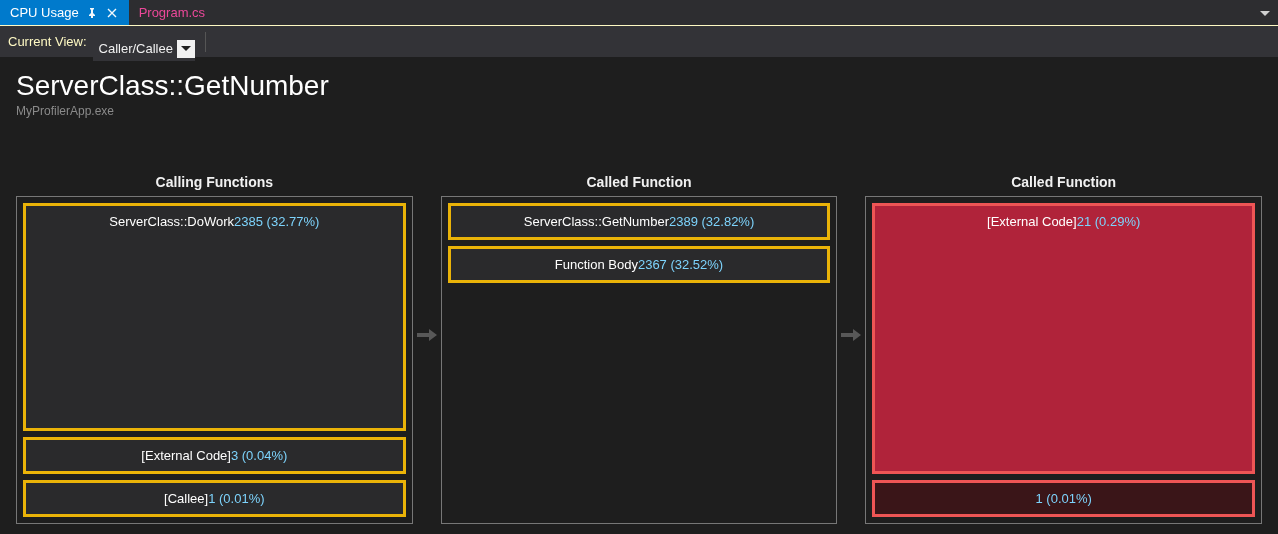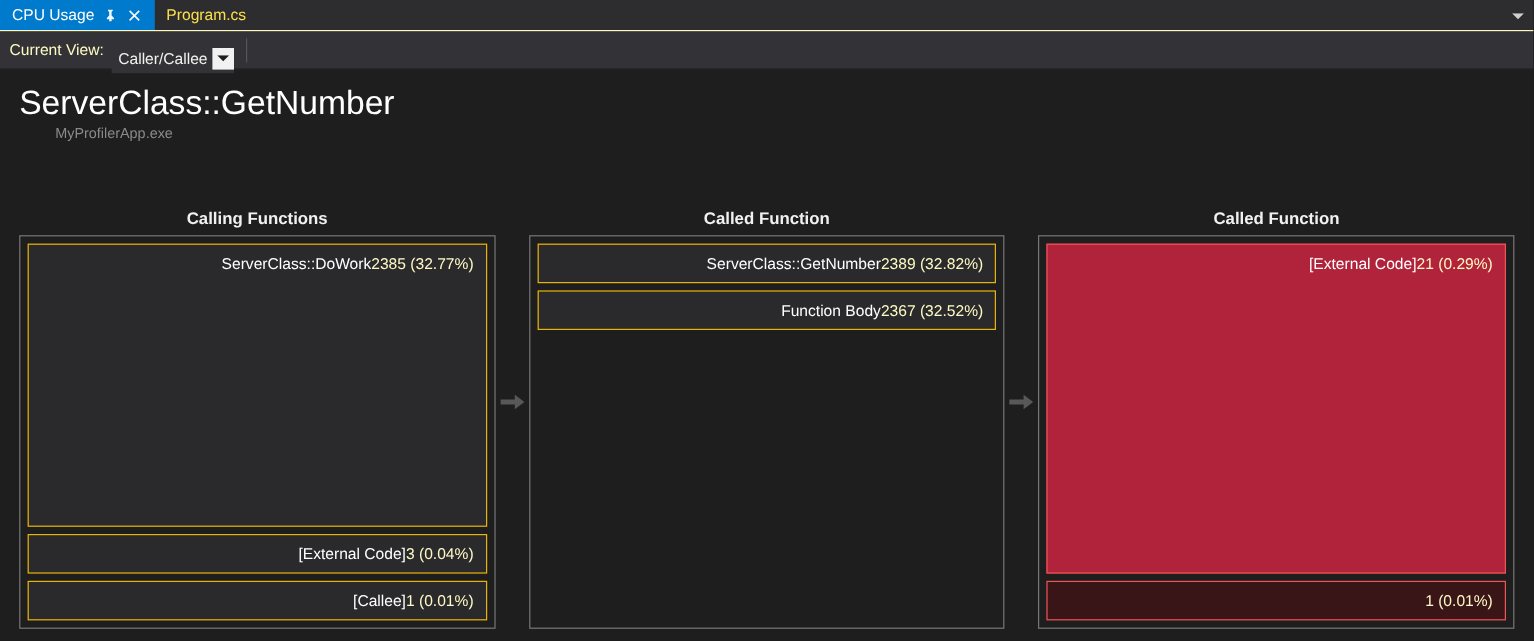--- a/index.html
+++ b/index.html
@@ -20,21 +20,21 @@
     background: #2d2d30;
     height: 26px;
     border-bottom: 1px solid #fef9c3;
     position: relative;
   }
   .tab {
     display: flex;
     align-items: center;
     height: 100%;
     padding: 0 10px;
-    color: #fde047;
+    color: #ec4899;
     cursor: pointer;
     gap: 6px;
   }
   .tab.active {
     background: #007acc;
     color: #fff;
   }
   .tab .pin, .tab .close {
     width: 14px; height: 14px;
     display: inline-flex; align-items: center; justify-content: center;
@@ -86,21 +86,20 @@
   }
   .title-area h1 {
     font-weight: 300;
     font-size: 28px;
     color: #fff;
   }
   .subtitle {
     color: #8a8a8a;
     font-size: 12px;
     margin-top: 2px;
-    margin-left: 30px;
   }
 
   
   .columns {
     display: flex;
     padding: 4px 16px 12px 16px;
     gap: 0;
     align-items: stretch;
     height: calc(100% - 26px - 32px - 62px);
   }
@@ -127,31 +126,31 @@
   .arrow-cell {
     width: 28px;
     display: flex;
     align-items: center;
     justify-content: center;
     margin-top: 20px;
   }
   .arrow-cell svg { opacity: .55; }
 
   .callbox {
-    border: 1px solid #eab308;
+    border: 3px solid #eab308;
     padding: 8px 10px;
     display: flex;
-    justify-content: flex-end;
+    justify-content: center;
     align-items: flex-start;
     cursor: pointer;
     background: #2a2a2c;
   }
   .callbox.tall { flex: 1; align-items: flex-start; }
   .callbox .name { color: #fff; }
-  .callbox .metric { color: #fef9c3; white-space: nowrap; }
+  .callbox .metric { color: #7dd3fc; white-space: nowrap; }
 
   
   .panel.red .callbox { border-color: #e55; }
   .callbox.hot {
     background: #b0233a;
   }
   .callbox.warm {
     background: #3a1518;
   }
 </style>

